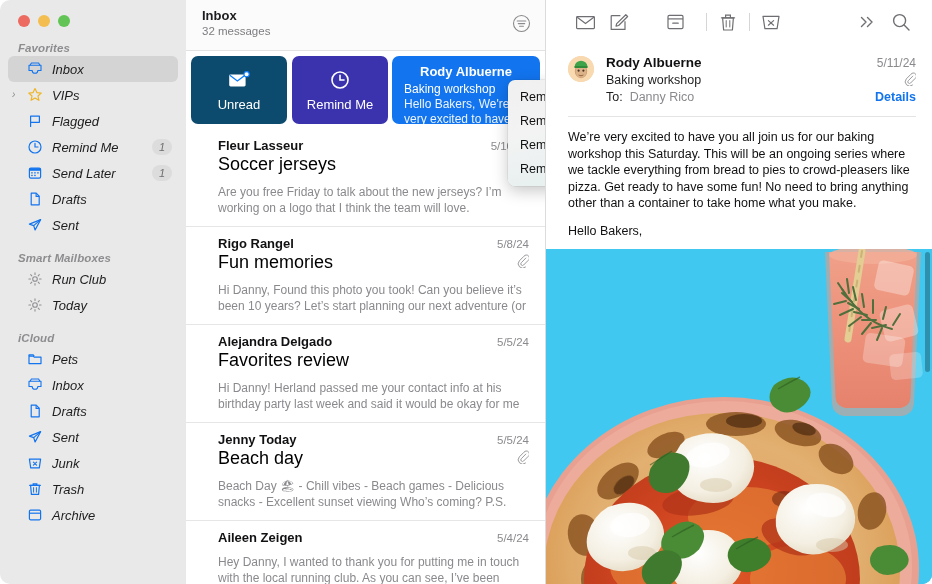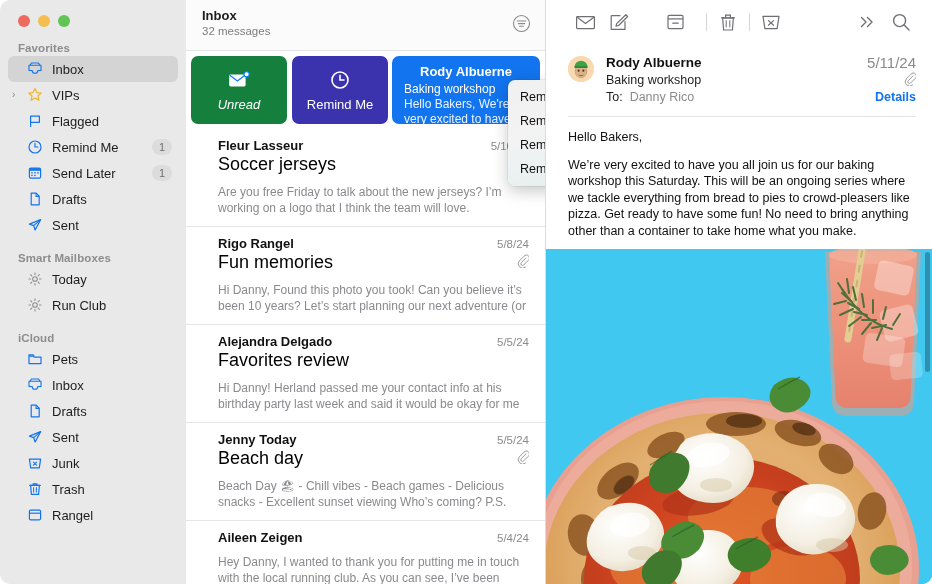--- a/index.html
+++ b/index.html
@@ -22,20 +22,21 @@
   
   .sidebar {
     width: 186px;
     height: 584px;
     background: #e9e9e9;
     flex: 0 0 186px;
     position: relative;
     box-sizing: border-box;
     padding-top: 0;
     overflow: hidden;
+    font-style: italic;
   }
   .traffic-lights {
     display: flex;
     gap: 8px;
     padding: 14px 0 0 18px;
     height: 14px;
     align-items: center;
   }
   .tl {
     width: 12px; height: 12px;
@@ -228,21 +229,21 @@
     position: relative;
     overflow: hidden;
     margin-top: 2px;
   }
   .head-main { flex: 1 1 auto; }
   .head-name { font-size: 13.5px; font-weight: 700; color: #111113; line-height: 18px; }
   .head-subject { font-size: 12.5px; color: #1d1d1f; line-height: 17px; }
   .head-to { font-size: 12.5px; color: #8a8a8e; line-height: 17px; }
   .head-to b { color: #1d1d1f; font-weight: 400; }
   .head-right { text-align: right; flex: 0 0 auto; padding-left: 8px; }
-  .head-date { font-size: 15px; color: #8a8a8e; line-height: 18px; }
+  .head-date { font-size: 12px; color: #8a8a8e; line-height: 18px; }
   .head-clip { line-height: 17px; height: 17px; }
   .head-details { font-size: 12.5px; color: #1274ee; line-height: 17px; font-weight: 600; }
   .head-rule { height: 1px; background: #e4e4e4; margin: 0 16px 0 22px; }
 
   .msg-body {
     padding: 12px 22px 10px 22px;
     font-size: 12.5px;
     line-height: 16.5px;
     color: #111113;
   }
@@ -357,32 +358,32 @@
     <ul class="sb-list">
       <li class="sb-item">
         <span class="sb-icon">
           <svg width="16" height="16" viewBox="0 0 16 16">
               <circle cx="8" cy="8" r="2.3" fill="none" stroke="#909094" stroke-width="1.1"></circle>
               <g stroke="#909094" stroke-width="1.1" stroke-linecap="round">
                 <path d="M8 1.9v1.6M8 12.5v1.6M1.9 8h1.6M12.5 8h1.6M3.7 3.7l1.1 1.1M11.2 11.2l1.1 1.1M12.3 3.7l-1.1 1.1M4.8 11.2l-1.1 1.1"></path>
               </g>
             </svg>
         </span>
-        <span class="sb-label">Today</span>
+        <span class="sb-label">Run Club</span>
       </li>
       <li class="sb-item">
         <span class="sb-icon">
           <svg width="16" height="16" viewBox="0 0 16 16">
               <circle cx="8" cy="8" r="2.3" fill="none" stroke="#909094" stroke-width="1.1"></circle>
               <g stroke="#909094" stroke-width="1.1" stroke-linecap="round">
                 <path d="M8 1.9v1.6M8 12.5v1.6M1.9 8h1.6M12.5 8h1.6M3.7 3.7l1.1 1.1M11.2 11.2l1.1 1.1M12.3 3.7l-1.1 1.1M4.8 11.2l-1.1 1.1"></path>
               </g>
             </svg>
         </span>
-        <span class="sb-label">Run Club</span>
+        <span class="sb-label">Today</span>
       </li>
     </ul>
 
     <div class="sb-section">iCloud</div>
     <ul class="sb-list">
       <li class="sb-item">
         <span class="sb-icon">
           <svg width="16" height="16" viewBox="0 0 16 16">
               <path d="M2 5.1h4.2l1 1.1H14v6.4H2z" fill="none" stroke="#1274ee" stroke-width="1.2" stroke-linejoin="round"></path>
               <path d="M2 5.1V3.9h4.2l1 1.2" fill="none" stroke="#1274ee" stroke-width="1.2" stroke-linejoin="round"></path>
@@ -436,21 +437,21 @@
         </span>
         <span class="sb-label">Trash</span>
       </li>
       <li class="sb-item">
         <span class="sb-icon">
           <svg width="16" height="16" viewBox="0 0 16 16">
               <rect x="2.4" y="3.2" width="11.2" height="9.6" rx="1.2" fill="none" stroke="#1274ee" stroke-width="1.2"></rect>
               <path d="M2.4 6.2h11.2" stroke="#1274ee" stroke-width="1.2"></path>
             </svg>
         </span>
-        <span class="sb-label">Rangel</span>
+        <span class="sb-label">Archive</span>
       </li>
     </ul>
   </div>
 
   <div class="list-pane">
     <div class="list-header">
       <div>
         <div class="list-title">Inbox</div>
         <div class="list-count">32 messages</div>
       </div>
@@ -458,21 +459,21 @@
         <svg width="19" height="19" viewBox="0 0 19 19">
             <circle cx="9.5" cy="9.5" r="8" fill="none" stroke="#8a8a8e" stroke-width="1.1"></circle>
             <path d="M5.2 7h8.6M6.3 9.6h6.4M7.6 12.2h3.8" stroke="#8a8a8e" stroke-width="1.1" stroke-linecap="round"></path>
           </svg>
       </div>
     </div>
 
     <div class="msg-rows">
 
       <div class="swipe-row">
-        <div class="swipe-action" style="background:#15803d;font-style:italic;">
+        <div class="swipe-action" style="background:#0c4a6e;">
           <span class="sa-icon">
             <svg width="22" height="18" viewBox="0 0 22 18">
                 <rect x="1.2" y="3.4" width="16.4" height="12" rx="1.4" fill="#ffffff"></rect>
                 <path d="M1.8 4.3 9.4 10l7.6-5.7" fill="none" stroke="#0a7cff" stroke-width="1.3"></path>
                 <circle cx="18.6" cy="3.2" r="2.6" fill="#ffffff" stroke="#0a7cff" stroke-width="1.1"></circle>
               </svg>
           </span>
           <span class="sa-label">Unread</span>
         </div>
         <div class="swipe-action" style="background:#3b33ad;">
@@ -652,22 +653,22 @@
           <svg width="12" height="14" viewBox="0 0 12 14">
               <path d="M8.8 4.1 4.3 8.7a1.6 1.6 0 0 0 2.3 2.3l4.6-4.6a3 3 0 1 0-4.2-4.2L2.3 6.9a4.4 4.4 0 0 0 6.2 6.2" fill="none" stroke="#9a9a9e" stroke-width="1" stroke-linecap="round"></path>
             </svg>
         </div>
         <div class="head-details">Details</div>
       </div>
     </div>
     <div class="head-rule"></div>
 
     <div class="msg-body">
+      <p>We’re very excited to have you all join us for our baking workshop this Saturday. This will be an ongoing series where we tackle everything from bread to pies to crowd-pleasers like pizza. Get ready to have some fun! No need to bring anything other than a container to take home what you make.</p>
       <p>Hello Bakers,</p>
-      <p>We’re very excited to have you all join us for our baking workshop this Saturday. This will be an ongoing series where we tackle everything from bread to pies to crowd-pleasers like pizza. Get ready to have some fun! No need to bring anything other than a container to take home what you make.</p>
     </div>
 
     <div class="photo">
       <svg width="386" height="335" viewBox="0 0 386 335" preserveAspectRatio="xMidYMid slice">
         <defs>
           <radialGradient id="crustG" cx="50%" cy="45%" r="56%">
             <stop offset="0%" stop-color="#e8a15f"></stop>
             <stop offset="66%" stop-color="#e2b071"></stop>
             <stop offset="100%" stop-color="#d99a52"></stop>
           </radialGradient>

